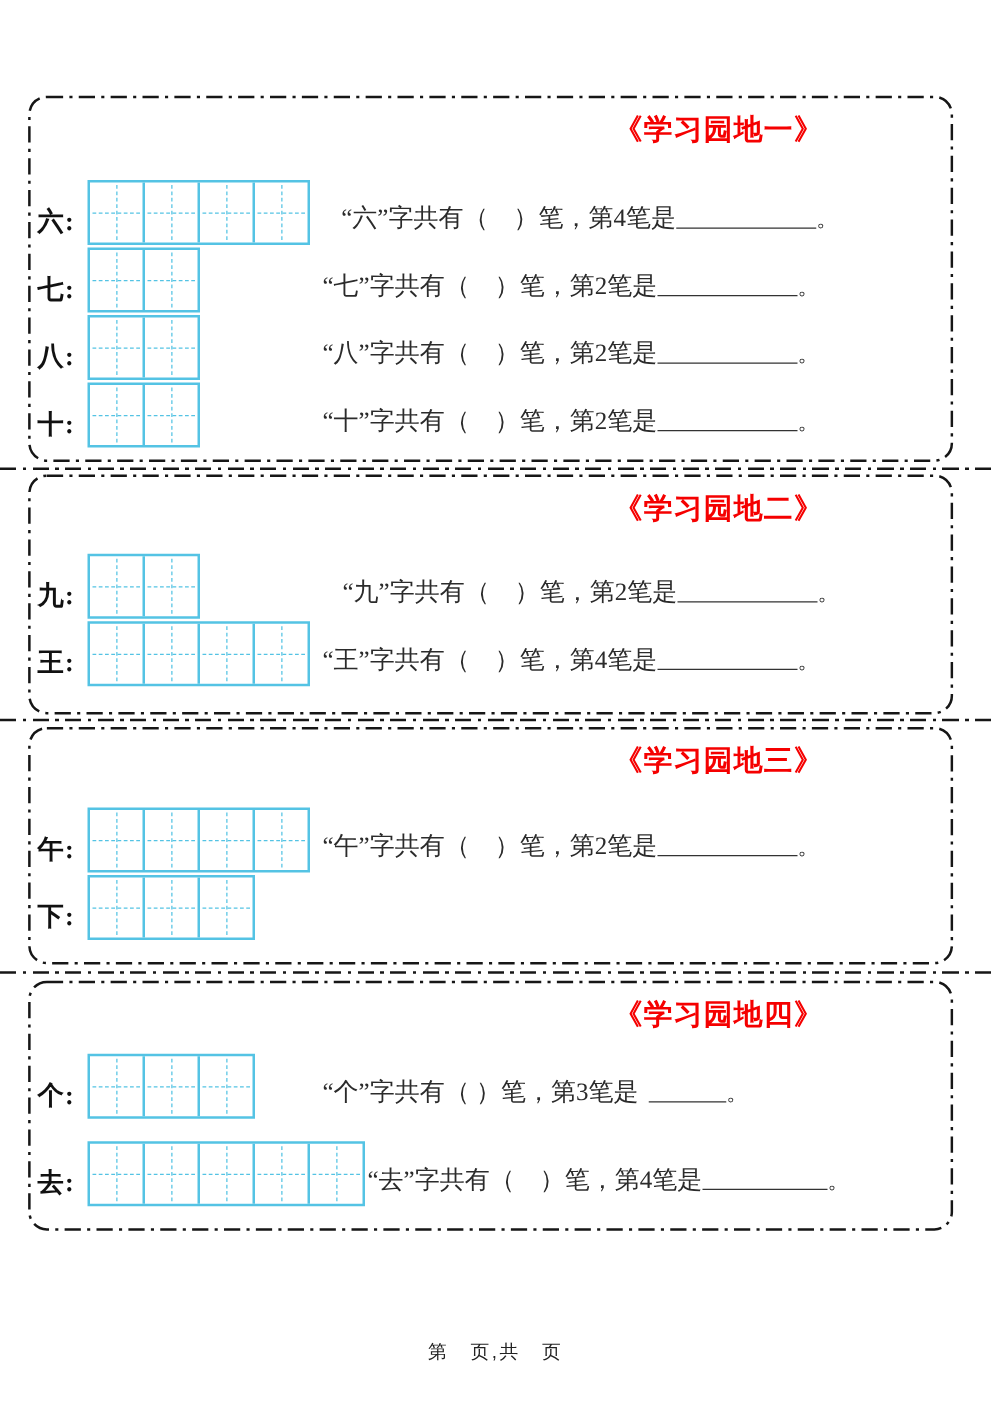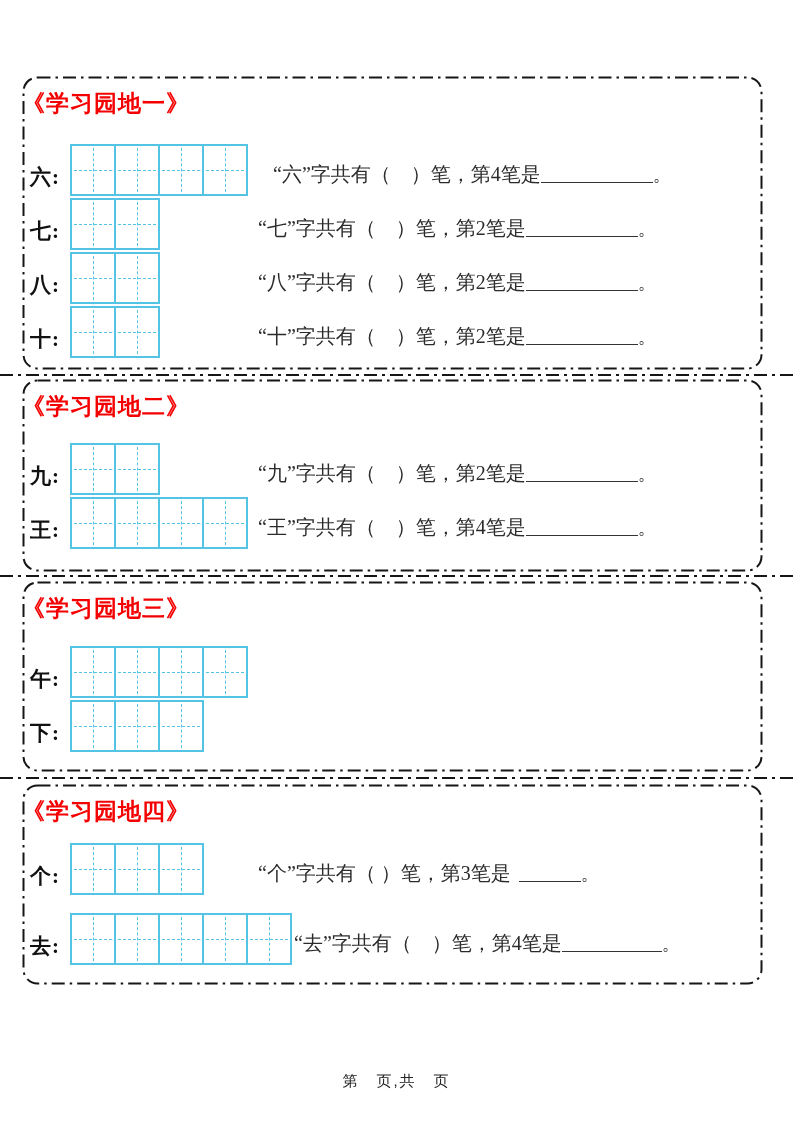--- a/index.html
+++ b/index.html
@@ -23,22 +23,22 @@
   #s3{top:581px;height:191px;}
   #s4{top:784px;height:201px;}
   .divider{
     position:absolute;left:0;width:793px;height:2px;
     background:repeating-linear-gradient(90deg,#161616 0 13px,transparent 13px 18px,#161616 18px 21px,transparent 21px 26px);
   }
   #d1{top:374px;} #d2{top:575px;} #d3{top:777px;}
   .title{
     position:relative;z-index:2;
     margin:12px 0 0 0;
-    text-align:left;
-    padding-right:77px;
+    text-align:right;
+    padding-right:104px;
     font-size:23px;
     font-weight:bold;
     color:#f50000;
     letter-spacing:1px;
     height:32px;line-height:32px;
   }
   .rows{position:relative;z-index:2;}
   #s1 .rows{margin-top:24px;}
   #s2 .rows{margin-top:20px;}
   #s3 .rows{margin-top:21px;}
@@ -138,21 +138,21 @@
 
   <div class="section" id="s2">
     <div class="title">《学习园地二》</div>
     <div class="rows">
         <div class="row">
           <span class="rlabel">九:</span>
           <div class="grid">
             <div class="cell"></div>
             <div class="cell"></div>
           </div>
-          <span class="q" style="left: 236px; text-align: right;"><span class="qtext">“九”字共有（　）笔，第2笔是</span><span class="blank" style="width: 112px;"></span><span class="period">。</span></span>
+          <span class="q" style="left: 252px; text-align: right;"><span class="qtext">“九”字共有（　）笔，第2笔是</span><span class="blank" style="width: 112px;"></span><span class="period">。</span></span>
         </div>
         <div class="row">
           <span class="rlabel">王:</span>
           <div class="grid">
             <div class="cell"></div>
             <div class="cell"></div>
             <div class="cell"></div>
             <div class="cell"></div>
           </div>
           <span class="q" style="left: 236px;"><span class="qtext">“王”字共有（　）笔，第4笔是</span><span class="blank" style="width: 112px;"></span><span class="period">。</span></span>
@@ -169,20 +169,21 @@
     <div class="title">《学习园地三》</div>
     <div class="rows">
         <div class="row">
           <span class="rlabel">午:</span>
           <div class="grid">
             <div class="cell"></div>
             <div class="cell"></div>
             <div class="cell"></div>
             <div class="cell"></div>
           </div>
+          <span class="q" style="left: 236px;"><span class="qtext">“午”字共有（　）笔，第2笔是</span><span class="blank" style="width: 112px;"></span><span class="period">。</span></span>
         </div>
         <div class="row">
           <span class="rlabel">下:</span>
           <div class="grid">
             <div class="cell"></div>
             <div class="cell"></div>
             <div class="cell"></div>
           </div>
         </div>
       </div>

